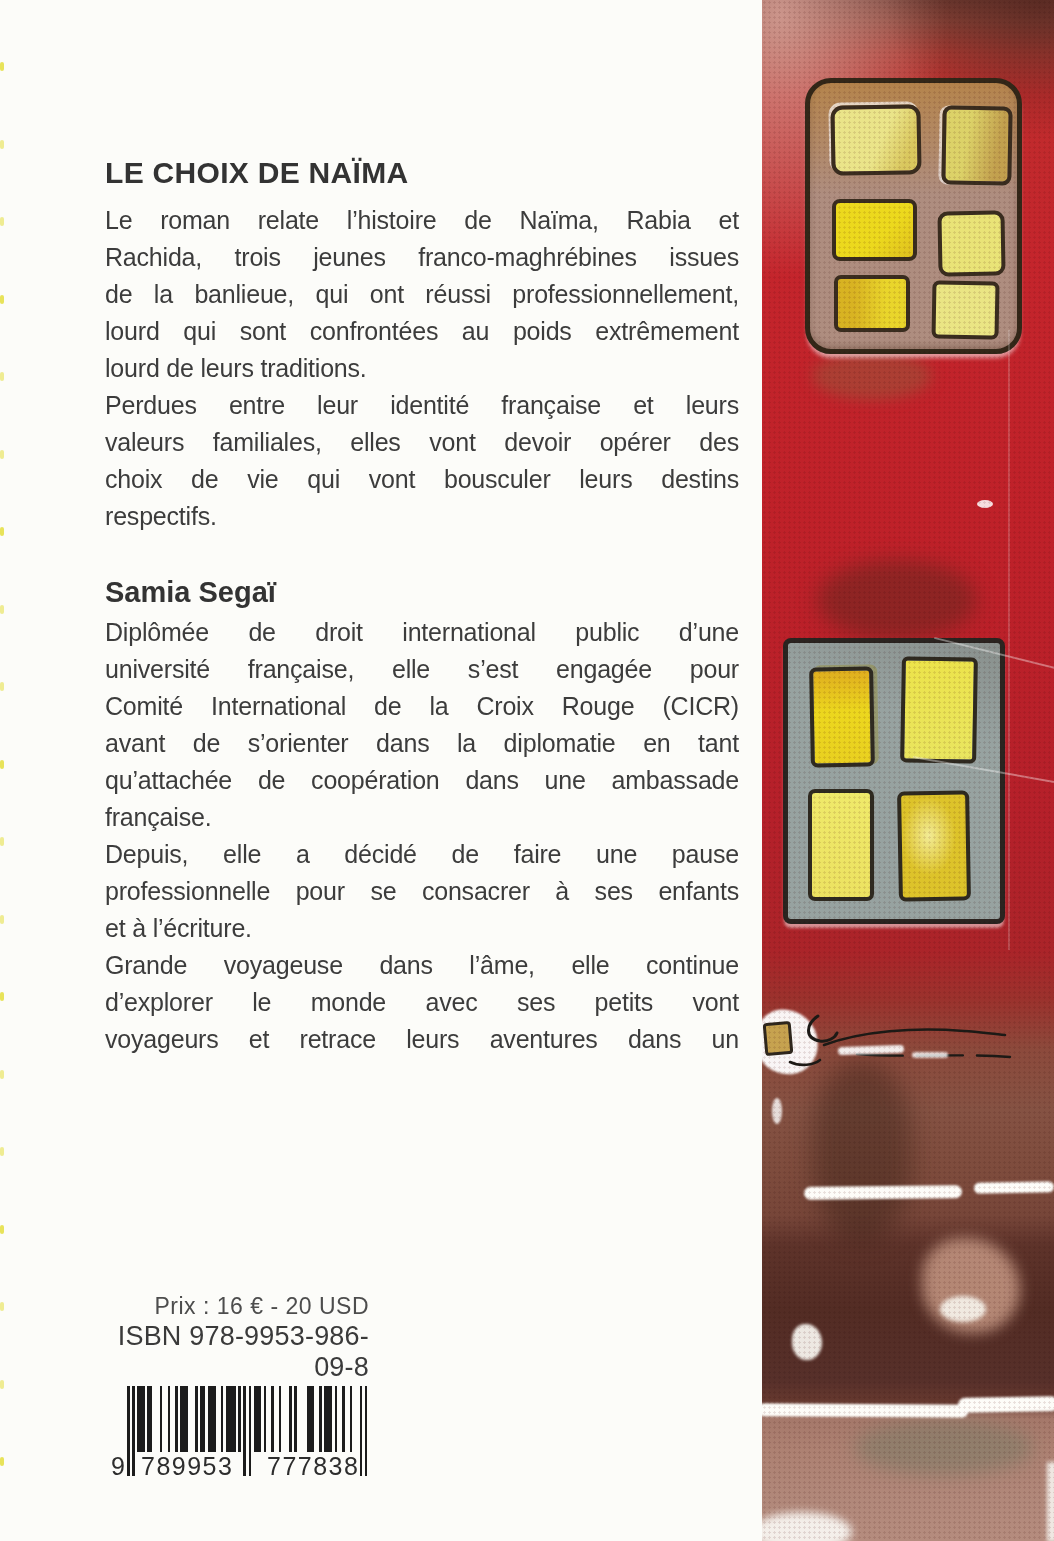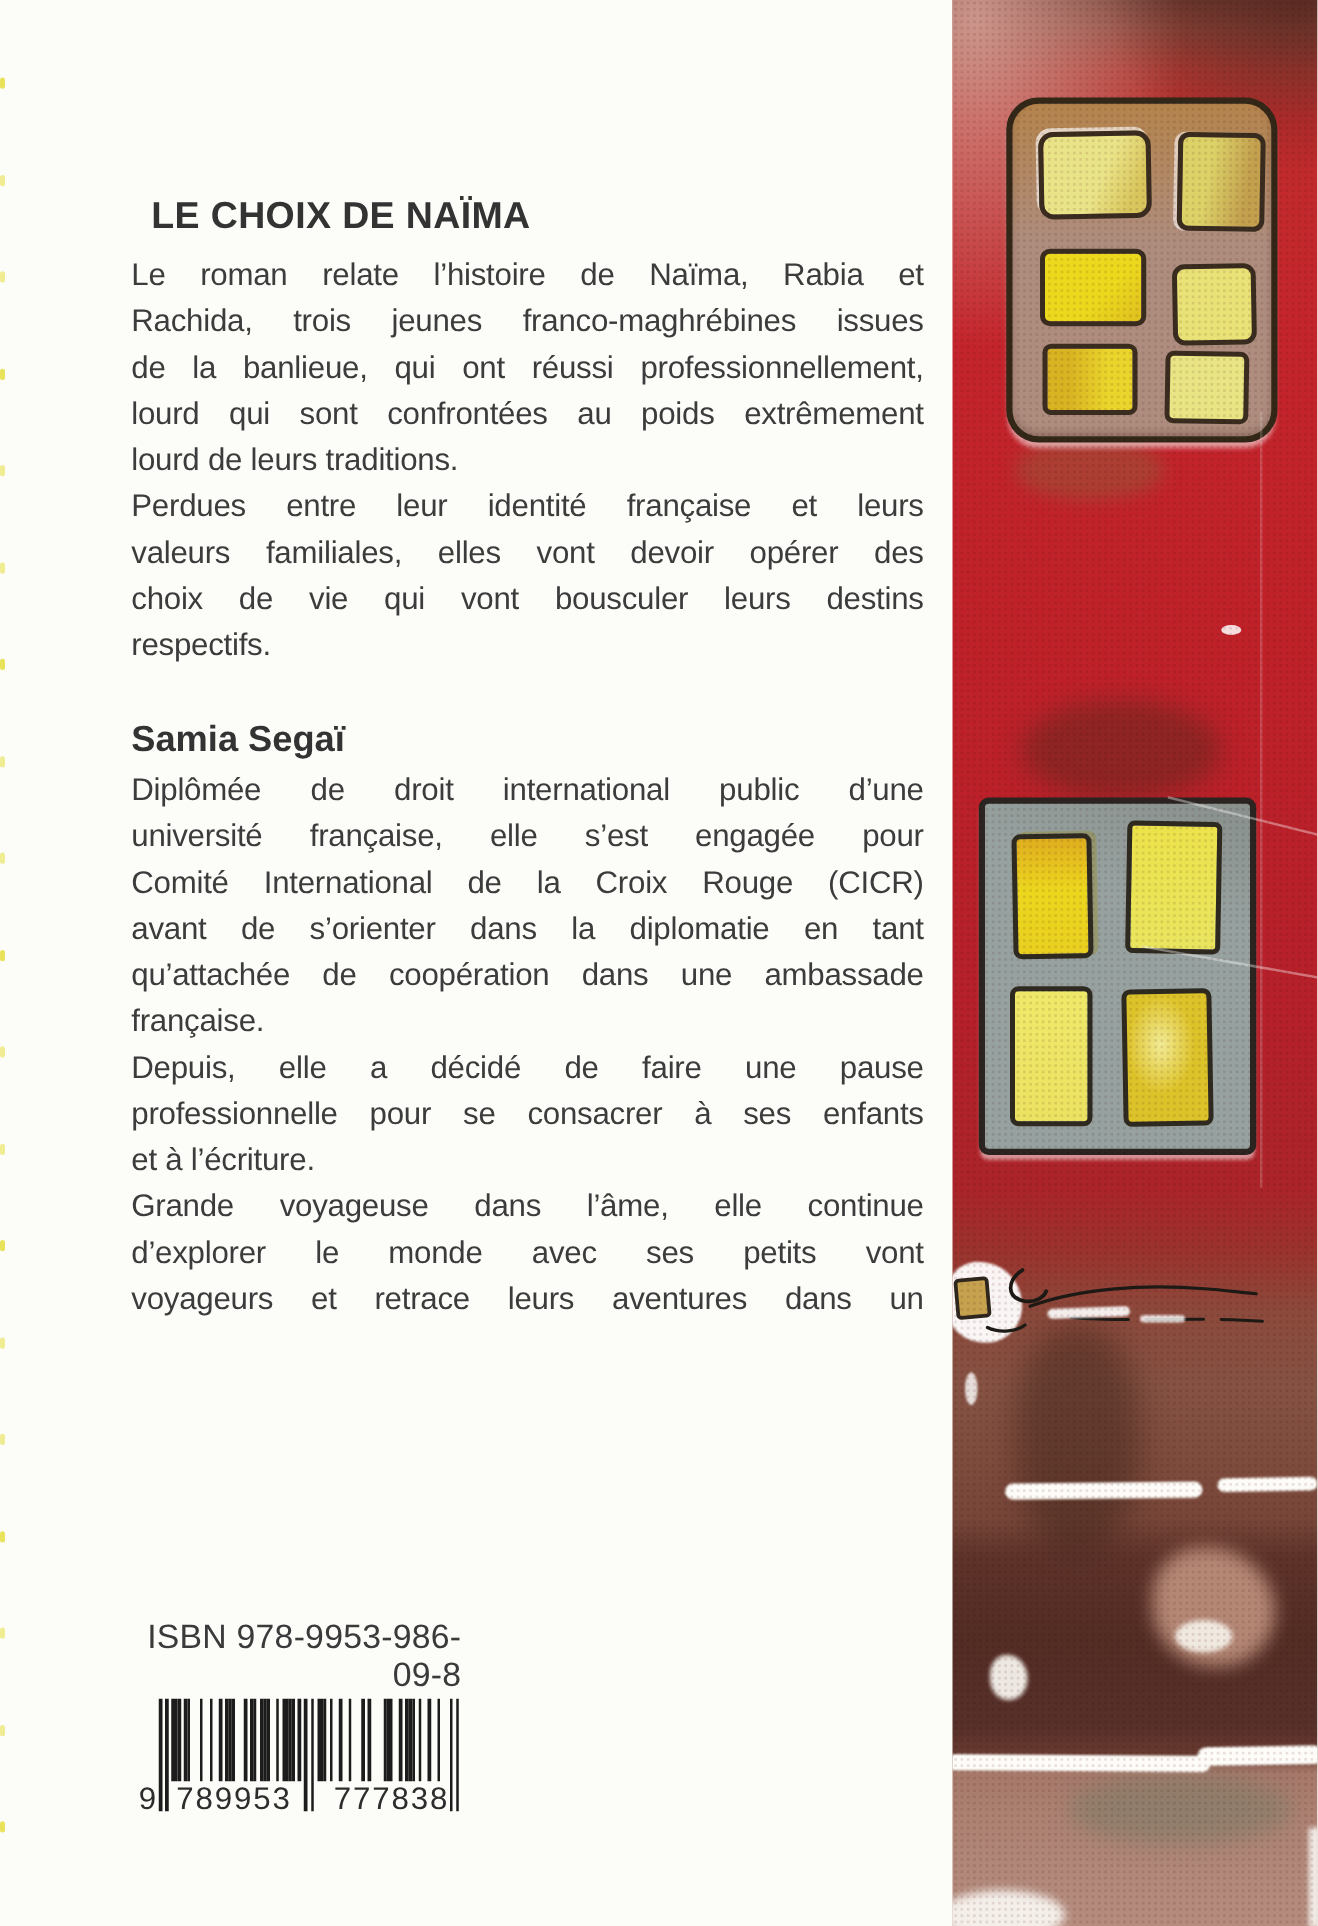--- a/index.html
+++ b/index.html
@@ -12,21 +12,21 @@
   .page{position:absolute;inset:0;}
 
   
   .edge-ticks{position:absolute;left:0;top:0;width:6px;height:100%;}
   .edge-tick{position:absolute;left:0;width:4px;height:9px;background:#e4de3e;border-radius:2px;}
 
   
   .text-column{position:absolute;left:105px;top:156px;width:634px;color:#3c3c3c;}
   .book-title{
     font-size:30px;font-weight:bold;color:#333333;letter-spacing:.3px;
-    line-height:34px;margin:0 0 12px 16px;
+    line-height:34px;margin:0 0 12px 0;
   }
   .para{margin:0;}
   .tline{
     font-size:25px;line-height:37px;letter-spacing:-0.2px;
     text-align:justify;text-align-last:justify;white-space:nowrap;overflow:visible;
   }
   .tline.last{text-align-last:left;}
   .author-heading{
     font-size:29px;font-weight:bold;color:#333333;line-height:36px;
     margin:39px 0 4px 0;
@@ -178,20 +178,21 @@
         </div>
         <div class="para">
           <div class="tline">Grande voyageuse dans l’âme, elle continue</div>
           <div class="tline">d’explorer le monde avec ses petits vont</div>
           <div class="tline">voyageurs et retrace leurs aventures dans un</div>
         </div>
       </div>
   </div>
 
   <div class="price-area">
+    <div class="price-label">Prix : 16 €  -  20 USD</div>
     <div class="isbn-label">ISBN 978-9953-986-09-8</div>
     <div class="barcode" id="barcode">
         <div class="module bar guard"></div>
         <div class="module guard"></div>
         <div class="module bar guard"></div>
         <div class="module"></div>
         <div class="module bar"></div>
         <div class="module bar"></div>
         <div class="module bar"></div>
         <div class="module"></div>

